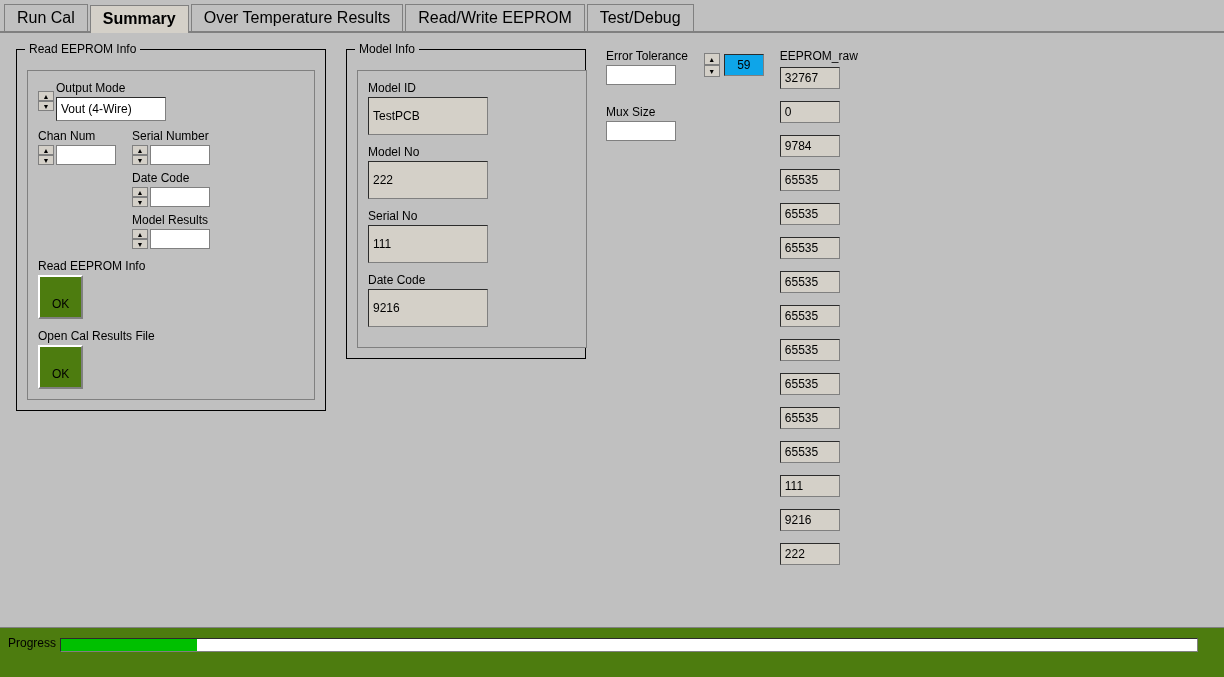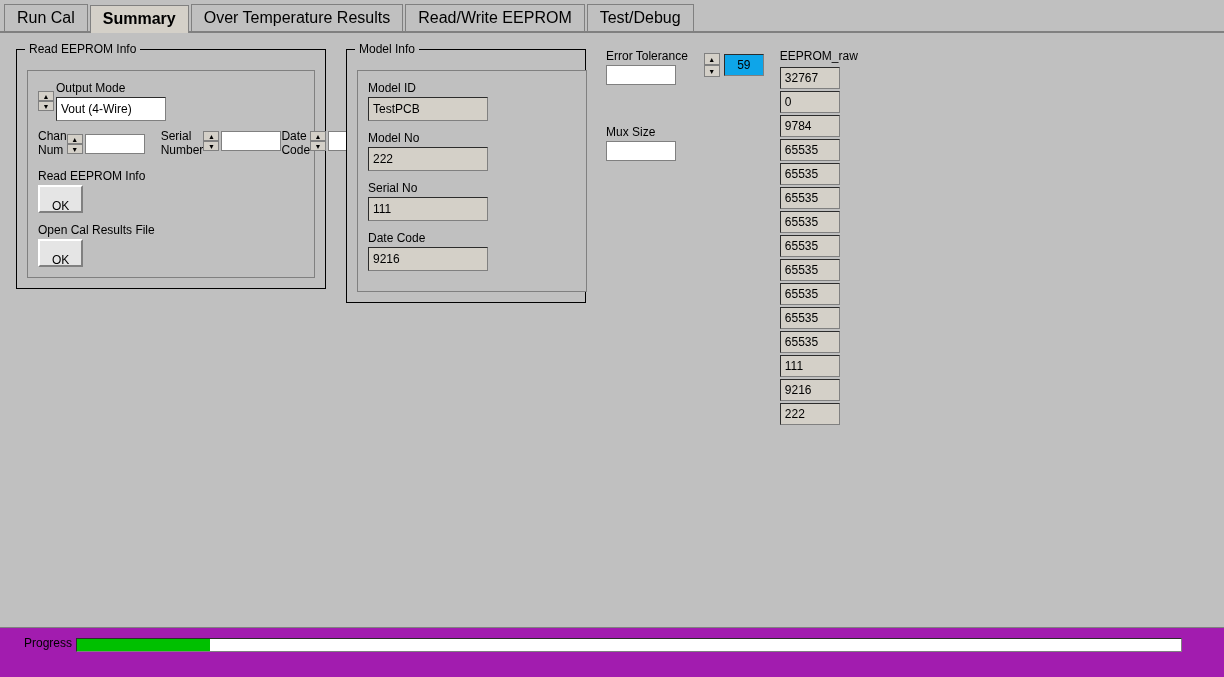--- a/index.html
+++ b/index.html
@@ -89,21 +89,21 @@
     .error-mux-col {
       display: flex;
       flex-direction: column;
       gap: 16px;
     }
     .field-label {
       font-size: 12px;
       margin-bottom: 2px;
     }
     .field-group {
-      margin-bottom: 24px;
+      margin-bottom: 4px;
     }
 
     input[type="text"] {
       border: 1px solid #808080;
       background: white;
       padding: 1px 3px;
       font-size: 12px;
       height: 20px;
     }
 
@@ -125,24 +125,24 @@
       cursor: pointer;
       display: flex;
       align-items: center;
       justify-content: center;
       font-size: 7px;
       line-height: 1;
     }
 
     
     button.win-btn {
-      background: #e5e5e5;
+      background: #4d7c0f;
       border: 2px solid;
       border-color: #ffffff #808080 #808080 #ffffff;
-      padding: 12px 12px;
+      padding: 20px 12px;
       font-size: 12px;
       cursor: pointer;
       min-width: 40px;
       height: 24px;
     }
 
     
     .eeprom-raw-col {
       display: flex;
       flex-direction: column;
@@ -151,21 +151,21 @@
       font-size: 12px;
       margin-bottom: 4px;
     }
     .eeprom-val {
       background: #d4d0c8;
       border: 1px inset #808080;
       font-size: 12px;
       padding: 1px 4px;
       height: 22px;
       width: 60px;
-      margin-bottom: 2px;
+      margin-bottom: 12px;
       display: flex;
       align-items: center;
       text-align: center;
     }
 
     
     .big-spinner-wrap {
       display: flex;
       align-items: center;
       gap: 4px;
@@ -181,23 +181,23 @@
       justify-content: center;
     }
 
     
     .progress-bar-area {
       position: absolute;
       bottom: 0;
       left: 0;
       right: 0;
       height: 50px;
-      background: #a21caf;
+      background: #4d7c0f;
       border-top: 1px solid #808080;
-      padding: 8px 24px;
+      padding: 8px 8px;
     }
     .progress-label {
       font-size: 12px;
       margin-bottom: 4px;
     }
     .progress-track {
       width: calc(100% - 70px);
       height: 14px;
       background: white;
       border: 1px inset #808080;
@@ -238,21 +238,21 @@
     }
     .model-field-label {
       font-size: 12px;
       margin-bottom: 2px;
     }
     .model-field-input {
       background: #d4d0c8;
       border: 1px inset #808080;
       padding: 2px 4px;
       font-size: 12px;
-      height: 24px;
+      height: 38px;
       width: 120px;
       display: flex;
       align-items: center;
     }
 
     
     .eeprom-inner-box {
       border: 1px solid #808080;
       padding: 10px;
       background: #c0c0c0;
@@ -274,20 +274,21 @@
       display: flex;
       align-items: center;
     }
 
     .two-col {
       display: flex;
       gap: 16px;
     }
     .col-inner {
       display: flex;
+      flex-direction: column;
     }
   </style>
 </head>
 <body>
 
 <div class="tab-bar">
   <div class="tab">Run Cal</div>
   <div class="tab active">Summary</div>
   <div class="tab">Over Temperature Results</div>
   <div class="tab">Read/Write EEPROM</div>

